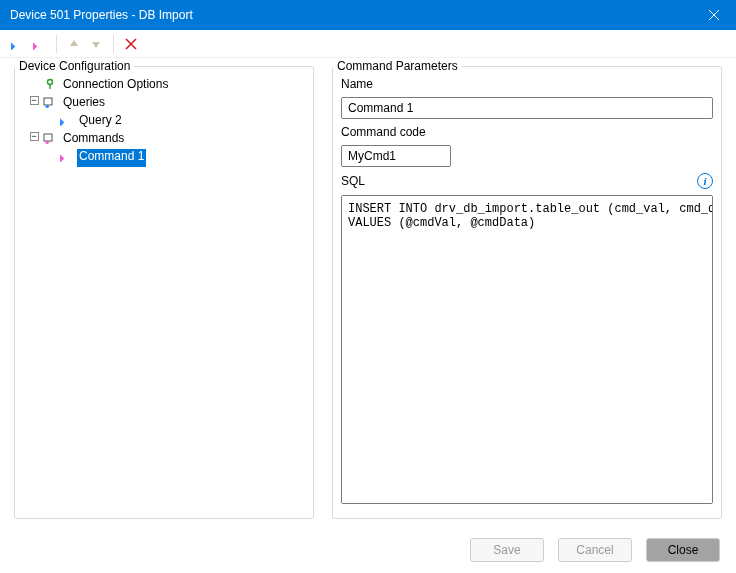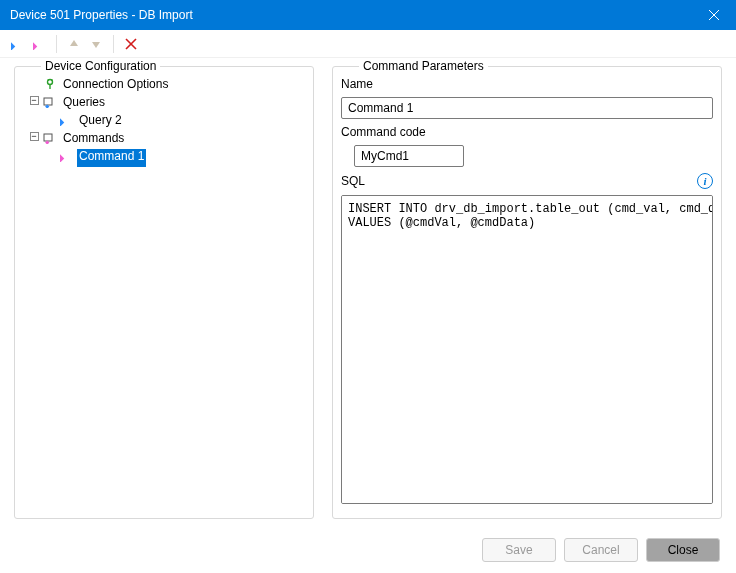--- a/index.html
+++ b/index.html
@@ -9,46 +9,46 @@
   .titlebar .winbtn { width: 45px; height: 30px; display: flex; align-items: center; justify-content: center; cursor: pointer; }
   .close-x { stroke: #fff; stroke-width: 1; }
 
   .toolbar { display: flex; align-items: center; height: 28px; border-bottom: 1px solid #f0f0f0; padding: 0 8px; gap: 4px; }
   .tbtn { width: 18px; height: 18px; display: flex; align-items: center; justify-content: center; cursor: pointer; border-radius: 2px; }
   .tbtn.disabled { opacity: .35; cursor: default; }
   .tsep { width: 1px; height: 18px; background: #e0e0e0; margin: 0 4px; }
 
   .content { display: flex; gap: 18px; padding: 8px 14px 8px 14px; height: calc(100% - 30px - 28px - 46px); }
   .groupbox { border: 1px solid #d9d9d9; border-radius: 3px; padding: 10px 8px 8px 8px; position: relative; }
-  .groupbox > .legend { position: absolute; top: -8px; left: 26px; background: #fff; padding: 0 4px; color: #000; }
+  .groupbox > .legend { position: absolute; top: -8px; left: 0; background: #fff; padding: 0 4px; color: #000; }
   .left { width: 300px; flex: none; height: 100%; }
   .right { flex: 1; height: 100%; display: flex; flex-direction: column; }
 
   .tree { height: 100%; overflow: auto; user-select: none; }
   .tree ul { list-style: none; padding-left: 16px; }
   .tree > ul { padding-left: 4px; }
   .tree li { position: relative; }
   .row { display: flex; height: 18px; gap: 4px; padding: 0 2px; white-space: nowrap; cursor: default; }
   .row .expander { width: 10px; height: 10px; display: flex; align-items: center; justify-content: center; cursor: pointer; }
   .row .expander.placeholder { visibility: hidden; }
   .row .icon { width: 14px; height: 14px; display: flex; align-items: center; justify-content: center; }
   .row .label { padding: 0 2px; }
   .row.selected .label { background: #0078D7; color: #fff; }
 
   .formrow { display: flex; flex-direction: column; gap: 6px; margin-bottom: 6px; }
   .formrow label { color: #000; }
   input[type=text] { font: inherit; height: 22px; padding: 2px 6px; border: 1px solid #7a7a7a; border-radius: 2px; background: #fff; }
   .name-input { width: 100%; }
-  .code-input { width: 110px; margin-left: 13px; }
+  .code-input { width: 110px; }
   .sqlrow { flex: 1; display: flex; flex-direction: column; min-height: 0; }
   .sql-label-row { display: flex; align-items: center; justify-content: space-between; }
   textarea.sql { flex: 1; width: 100%; resize: none; font-family: Consolas, "Courier New", monospace; font-size: 12px; padding: 6px; border: 1px solid #7a7a7a; border-radius: 2px; white-space: pre; overflow: auto; }
   .info-icon { width: 16px; height: 16px; border: 1px solid #0078D7; border-radius: 50%; color: #0078D7; display: flex; align-items: center; justify-content: center; font-style: italic; font-weight: bold; font-family: Georgia, serif; font-size: 11px; cursor: pointer; }
 
-  .footer { height: 46px; display: flex; align-items: center; justify-content: flex-end; gap: 8px; padding: 0 16px; }
+  .footer { height: 46px; display: flex; align-items: center; justify-content: flex-end; gap: 14px; padding: 0 16px; }
   .btn { min-width: 74px; height: 24px; border: 1px solid #ccc; background: #a3a3a3; border-radius: 3px; cursor: pointer; font: inherit; padding: 0 10px; }
   .btn:disabled { color: #9a9a9a; cursor: default; background: #f7f7f7; }
 
   
   .diamond { transform: rotate(45deg); }
   .dblue { fill: #2b8cff; }
   .dpink { fill: #f25bd1; }
   .red-x { stroke: #d21c1c; stroke-width: 1.6; }
   .arrow-up, .arrow-down { fill: #6f5320; }
   .box-expander { width:9px;height:9px;border:1px solid #888;background:#fff;font-size:9px;line-height:7px;text-align:center;}

